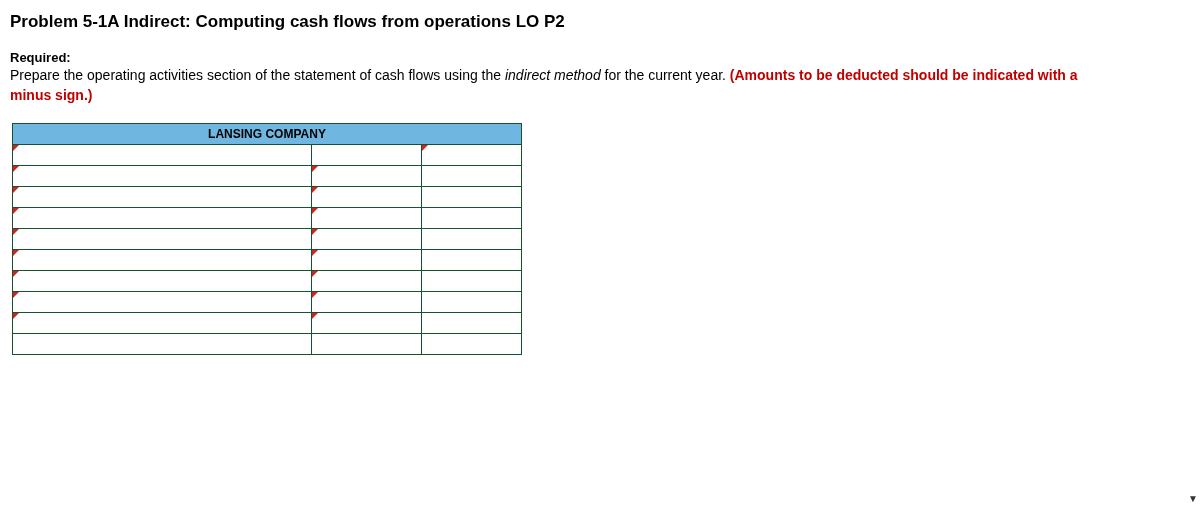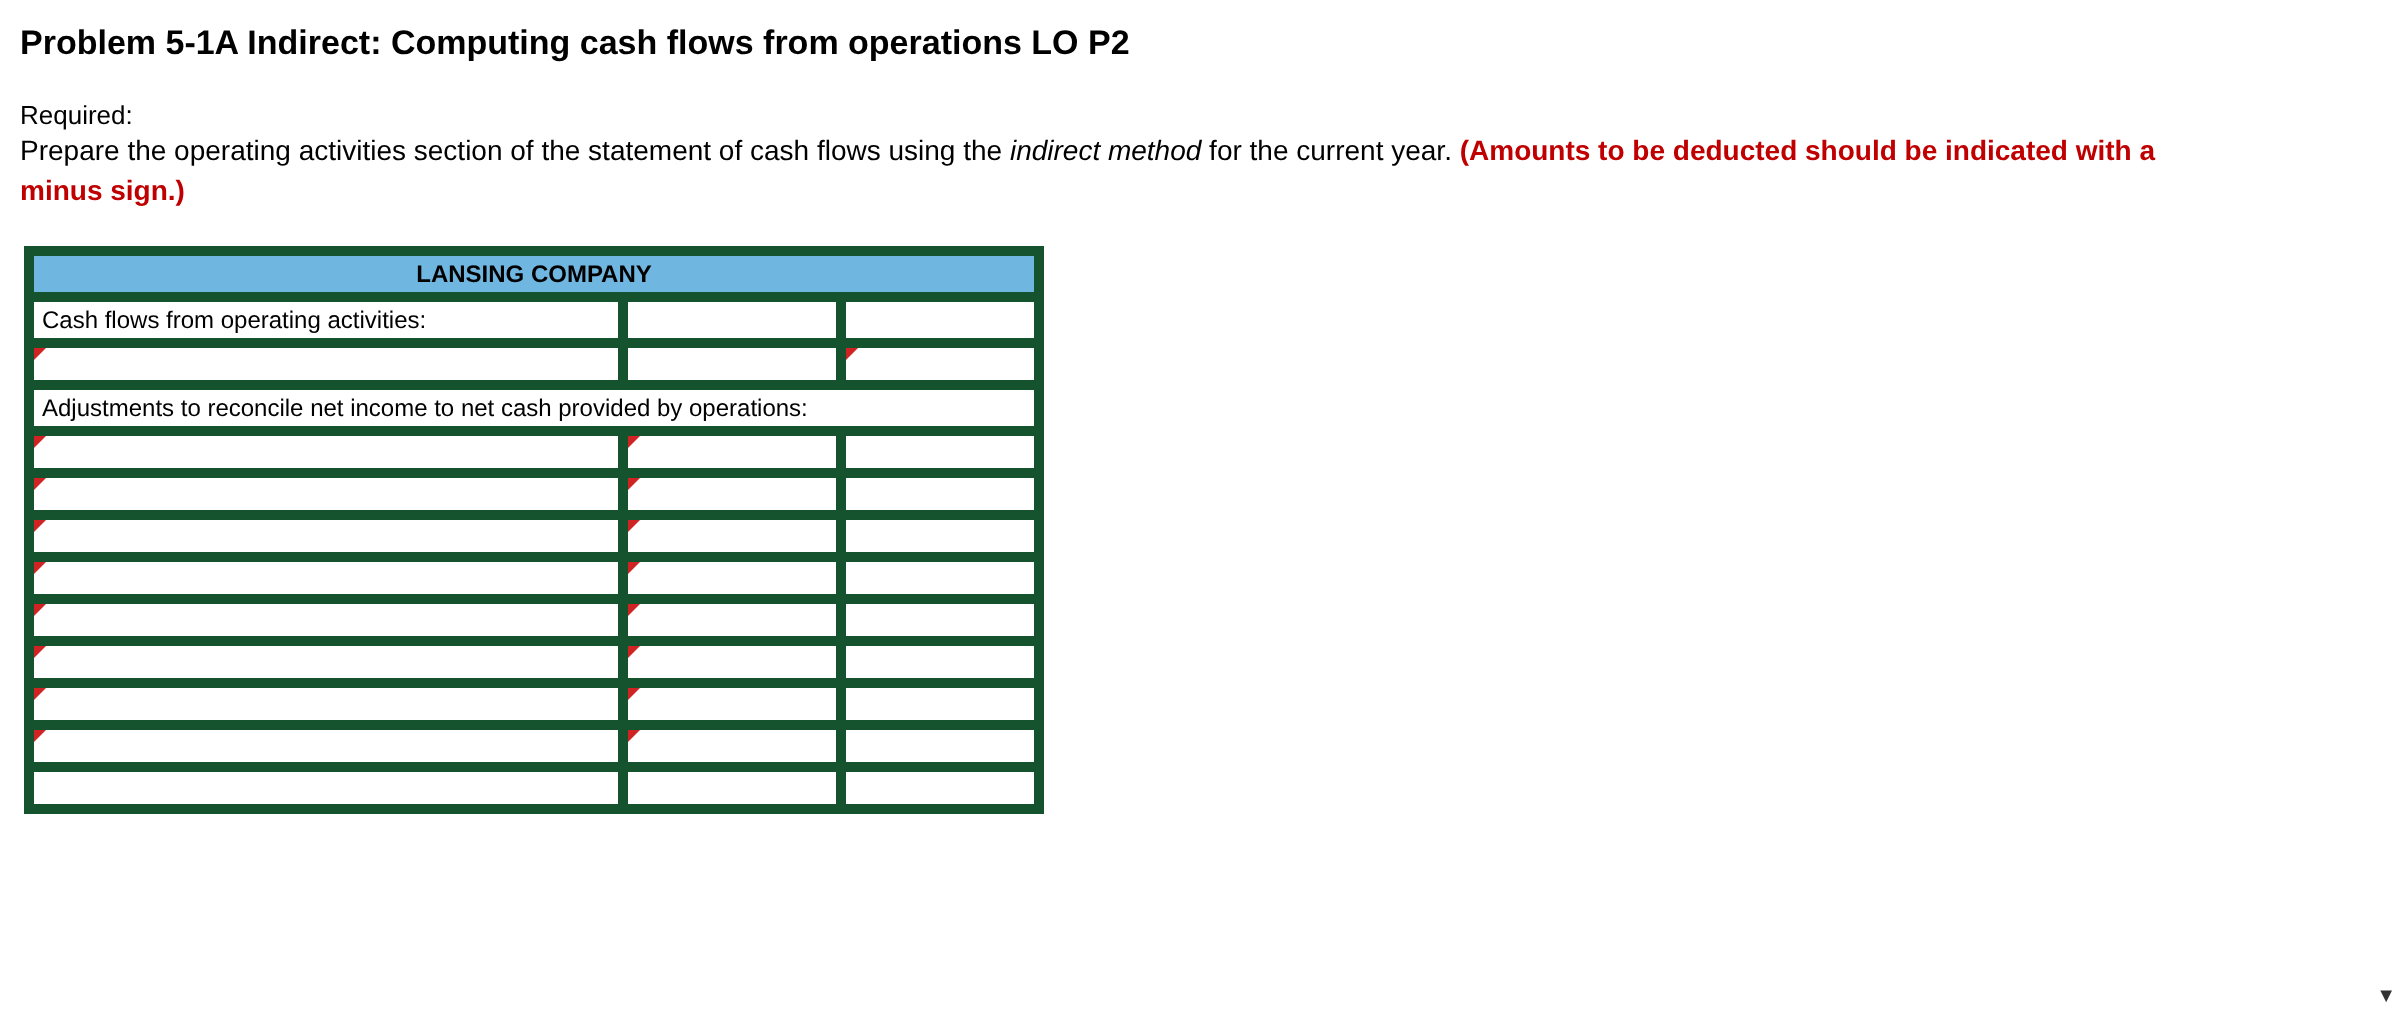--- a/index.html
+++ b/index.html
@@ -10,38 +10,38 @@
       padding: 12px 10px;
       background: #fff;
       width: 1200px;
     }
     .problem-title {
       font-size: 17px;
       font-weight: bold;
       margin-bottom: 18px;
     }
     .required-label {
-      font-weight: normal;
+      font-weight: bold;
       margin-bottom: 1px;
     }
     .instructions {
       font-size: 14px;
       margin-bottom: 18px;
       line-height: 1.4;
       max-width: 1100px;
     }
     .instructions .italic { font-style: italic; }
     .instructions .red-bold { color: #c00000; font-weight: bold; }
     .worksheet {
       border-collapse: collapse;
       width: 510px;
       margin-left: 2px;
     }
     .worksheet td {
-      border: 5px solid #14532d;
+      border: 1px solid #14532d;
       height: 21px;
       padding: 2px 4px;
       font-size: 12px;
       vertical-align: middle;
       position: relative;
     }
     .worksheet .hdr {
       background: #6fb7e0;
       font-weight: bold;
       text-align: center;
@@ -77,32 +77,24 @@
 <div class="required-label">Required:</div>
 <div class="instructions">
   <span>Prepare the operating activities section of the statement of cash flows using the </span><span class="italic">indirect method</span><span> for the current year. </span><span class="red-bold">(Amounts to be deducted should be indicated with a minus sign.)</span>
 </div>
 
 <table class="worksheet">
   <tbody>
       <tr>
         <td class="hdr" colspan="3">LANSING COMPANY</td>
       </tr>
-  <tr class="label-row">
-        <td class="col-a">Cash flows from operating activities:</td>
-        <td class="col-b"></td>
-        <td class="col-c"></td>
-      </tr>
   <tr>
         <td class="col-a input-cell"></td>
         <td class="col-b"></td>
         <td class="col-c input-cell"></td>
-      </tr>
-  <tr class="label-row">
-        <td colspan="3">Adjustments to reconcile net income to net cash provided by operations:</td>
       </tr>
   <tr>
         <td class="col-a input-cell"></td>
         <td class="col-b input-cell"></td>
         <td class="col-c"></td>
       </tr>
   <tr>
         <td class="col-a input-cell"></td>
         <td class="col-b input-cell"></td>
         <td class="col-c"></td>

